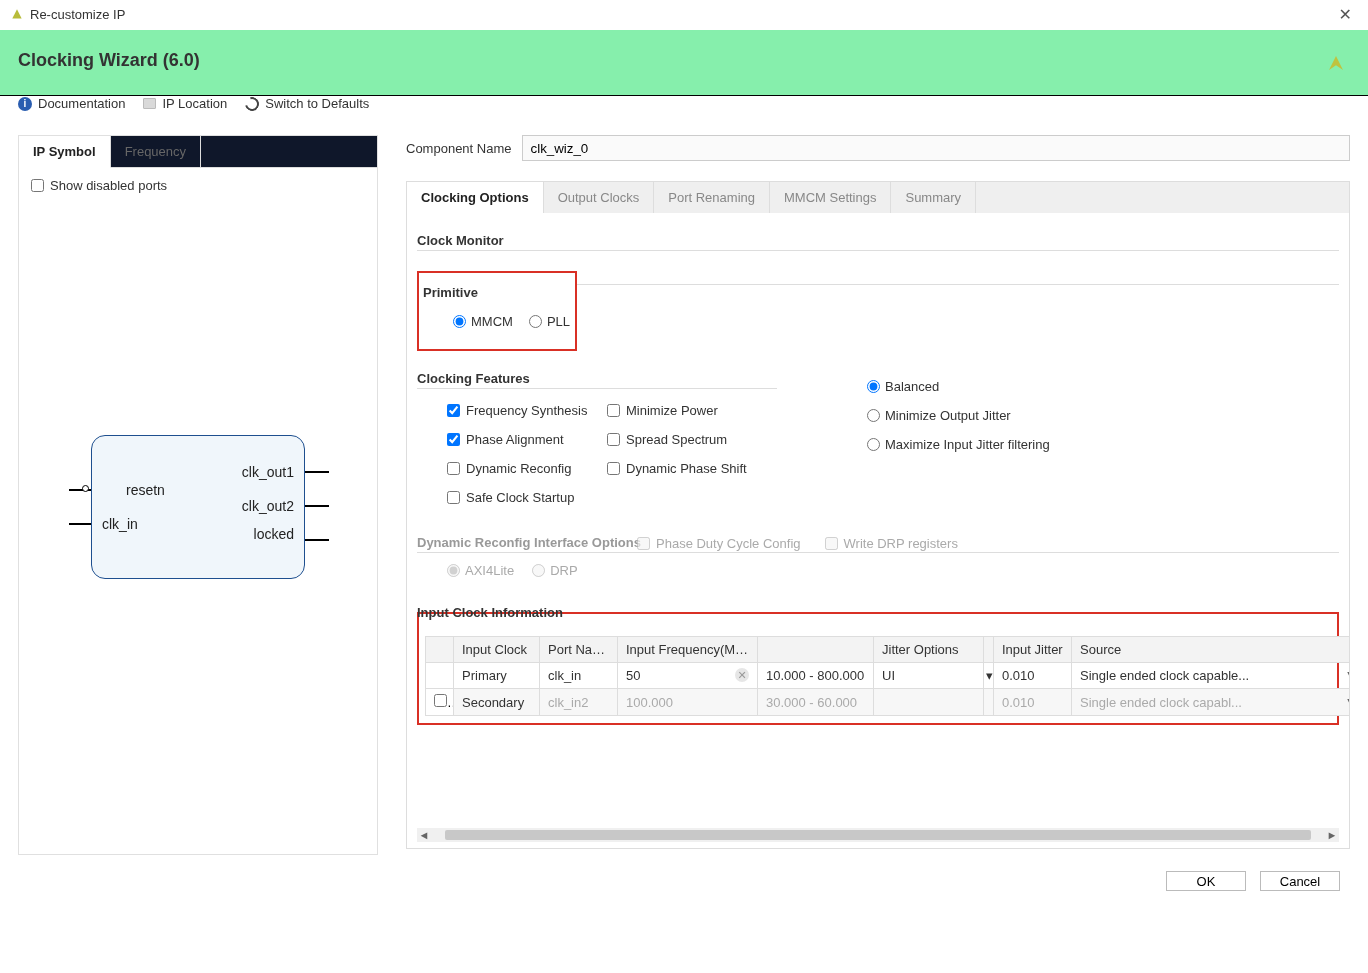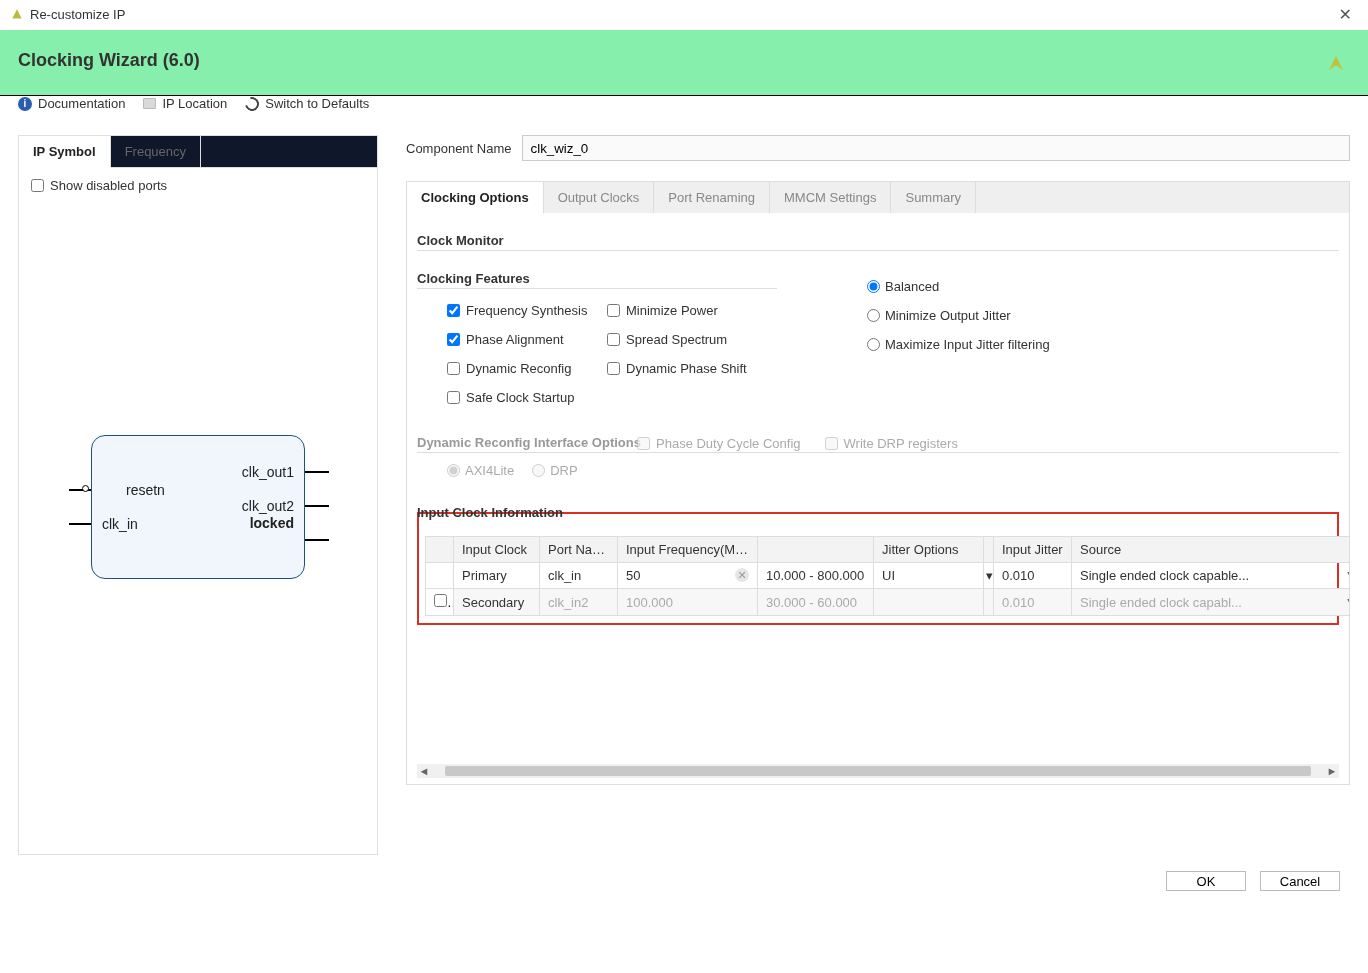--- a/index.html
+++ b/index.html
@@ -35,21 +35,21 @@
 .port-right { position:absolute; right:10px; font-size:14px; color:#222; text-align:right;}
 .wire { position:absolute; background:#000; height:2px;}
 .pin-circle { position:absolute; width:7px; height:7px; border:1.5px solid #000; border-radius:50%; background:#fff;}
 
 .comp-row { display:flex; align-items:center; gap:10px; margin-bottom:20px;}
 .comp-row input { flex:1; height:26px; border:1px solid #ccc; padding:0 8px; background:#fafafa;}
 
 .r-tabs { display:flex; border:1px solid #ddd; border-bottom:none; background:#efefef;}
 .r-tabs .tab { padding:8px 14px; color:#888; border-right:1px solid #ddd; cursor:pointer;}
 .r-tabs .tab.active { background:#fff; color:#222; font-weight:bold;}
-.r-body { border:1px solid #ddd; border-top:none; padding:14px 10px 10px 10px; height:572px; overflow:hidden; position:relative;}
+.r-body { border:1px solid #ddd; border-top:none; padding:14px 10px 10px 10px; height:636px; overflow:hidden; position:relative;}
 
 .section-title { font-weight:bold; font-size:13px; margin:6px 0 4px 0;}
 .hr-under { border-bottom:1px solid #ddd; margin-bottom:10px; padding-bottom:2px;}
 .indent { padding-left:30px;}
 
 .prim-box { border:2.5px solid #d93025; padding:6px 10px 20px 4px; width:160px;}
 .prim-box .section-title{ font-weight:bold;}
 .radio-row { display:flex; gap:16px; margin-top:14px; padding-left:30px;}
 .radio { display:inline-flex; align-items:center; gap:5px;}
 .radio input { width:13px; height:13px;}
@@ -131,21 +131,21 @@
         <input type="checkbox" style="">
         <span>Show disabled ports</span>
       </label>
       <div class="symbol-area">
         <div style="position:relative;">
           <div class="ip-block">
             <span class="port-left" style="top:46px;margin-left:24px;">resetn</span>
             <span class="port-left" style="top:80px;">clk_in</span>
             <span class="port-right" style="top:28px;margin-left:24px;">clk_out1</span>
             <span class="port-right" style="top:62px;">clk_out2</span>
-            <span class="port-right" style="top:79px;font-weight:bold;">locked</span>
+            <span class="port-right" style="top:90px;">locked</span>
           </div>
           <div class="wire" style="left:-22px; top:54px; width:22px;"></div>
           <div class="pin-circle" style="left:-9px; top:50px;"></div>
           <div class="wire" style="left:-22px; top:88px; width:22px;"></div>
           <div class="wire" style="left:214px; top:36px; width:24px;"></div>
           <div class="wire" style="left:214px; top:70px; width:24px;"></div>
           <div class="wire" style="left:214px; top:104px; width:24px;"></div>
         </div>
       </div>
     </div>
@@ -162,20 +162,36 @@
       <div class="tab">Output Clocks</div>
       <div class="tab">Port Renaming</div>
       <div class="tab">MMCM Settings</div>
       <div class="tab">Summary</div>
     </div>
 
     <div class="r-body">
 
       <div class="section-title hr-under">Clock Monitor</div>
 
+      <div style="display:flex; margin-top:20px;">
+        <div class="prim-box">
+          <div class="section-title">Primitive</div>
+          <div class="radio-row">
+            <label class="radio">
+                <input type="radio" name="prim" checked="" style="">
+                <span>MMCM</span>
+              </label>
+            <label class="radio">
+                <input type="radio" name="prim" style="">
+                <span>PLL</span>
+              </label>
+          </div>
+        </div>
+        <div style="flex:1;border-bottom:1px solid #ddd;height:12px;margin-top:2px;"></div>
+      </div>
 
       <div class="features-row">
         <div class="col">
           <div class="section-title hr-under">Clocking Features</div>
           <div class="features-grid">
             <label class="chk">
                 <input type="checkbox" checked="" style="">
                 <span>Frequency Synthesis</span>
               </label>
             <label class="chk">

